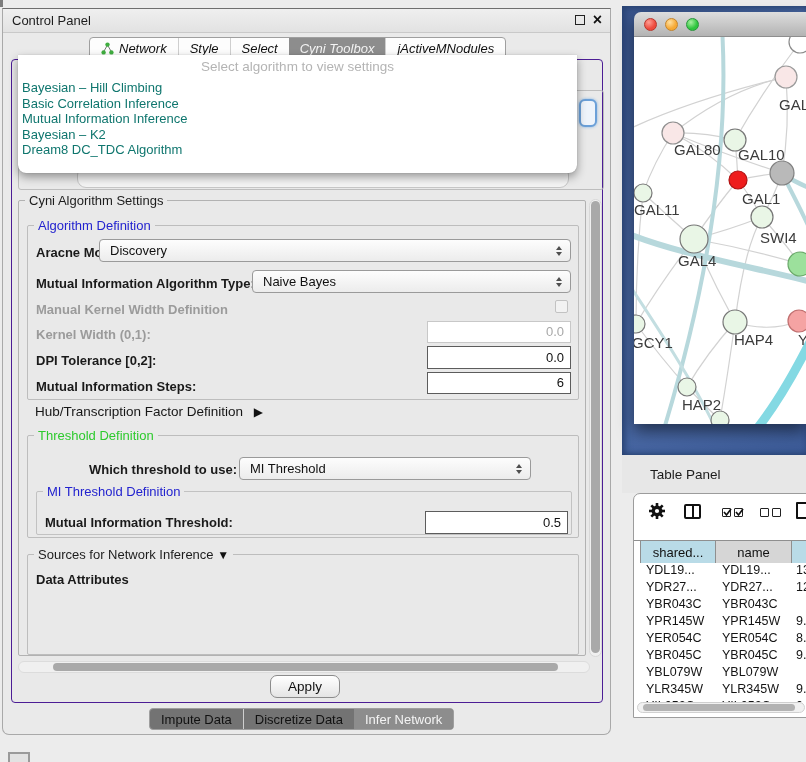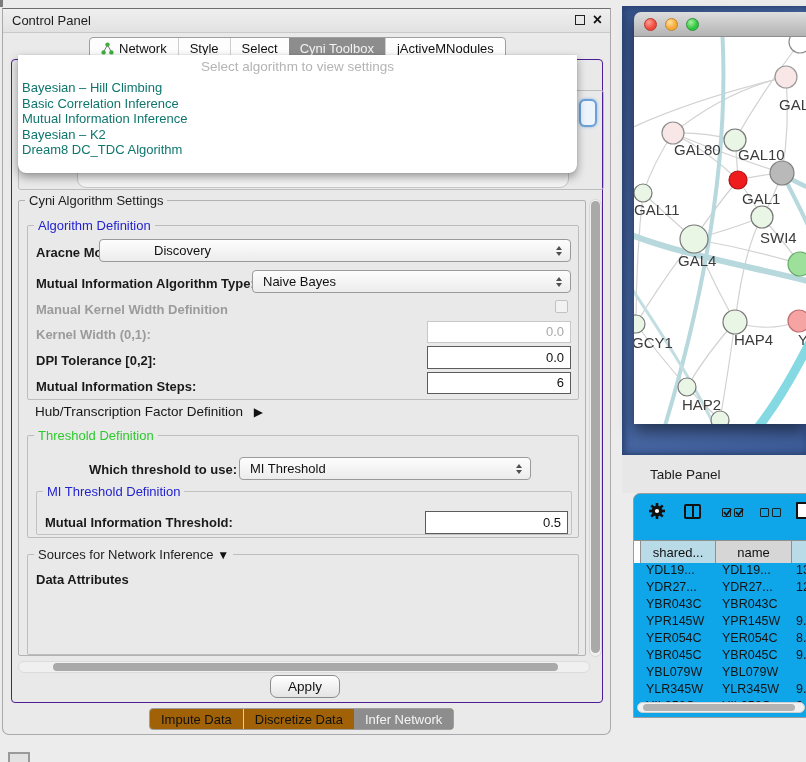--- a/index.html
+++ b/index.html
@@ -14,21 +14,21 @@
   .cp-titlebar { position:absolute; left:0; top:0; width:100%; height:24px;
         background:linear-gradient(#efefef,#e2e2e2); border-bottom:1px solid #c9c9c9;
         display:flex; align-items:center; }
   .cp-title { font-size:13px; color:#1c1c1c; padding-left:9px; }
   .cp-controls { position:absolute; right:8px; top:5px; display:flex; align-items:center; gap:8px; }
   .float-box { width:10px; height:10px; border:1.6px solid #222; background:transparent; }
   .close-x { font-size:16px; font-weight:bold; color:#111; line-height:12px; }
 
   
   .tabbar { position:absolute; left:86px; top:28px; height:23px; display:flex;
-        background:#fdfdfd; border:1px solid #9f9f9f; border-radius:4px; overflow:hidden; }
+        background:#fdfdfd; border:1px solid #9f9f9f; border-radius:4px; overflow:hidden;font-style:italic; }
   .tab { display:flex; align-items:center; gap:5px; padding:0 11px; font-size:13px;
         color:#111; border-left:1px solid #cfcfcf; white-space:nowrap; }
   .tab:first-child { border-left:none; }
   .tab.selected { background:#8d8d8d; color:#f4f4f4; border-left:none; }
 
   
   .card { position:absolute; left:8px; top:50px; width:592px; height:644px;
         background:#e9e9e9; border:1px solid #4c1d95; border-radius:4px; }
 
   
@@ -79,21 +79,21 @@
   .vscroll { position:absolute; width:13px; background:#f0f0f0; border:1px solid #d8d8d8; border-radius:7px; }
   .vscroll .thumb { position:absolute; left:1px; top:1px; width:9px; height:calc(100% - 4px); background:#a9a9a9; border-radius:6px; }
   .hscroll { position:absolute; height:12px; background:#f0f0f0; border:1px solid #dcdcdc; border-radius:7px; }
   .hscroll .thumb { position:absolute; top:1px; left:34px; width:505px; height:8px; background:#a9a9a9; border-radius:5px; }
 
   .apply-btn { position:absolute; width:70px; height:23px; background:linear-gradient(#ffffff,#e4e4e4);
         border:1px solid #8b8b8b; border-radius:7px; font-size:13.5px; color:#111;
         display:flex; align-items:center; justify-content:center; }
 
   .bottom-tabbar { position:absolute; left:146px; top:699px; height:22px; display:flex;
-        background:#a16207; border:1px solid #9f9f9f; border-radius:4px; overflow:hidden; }
+        background:#737373; border:1px solid #9f9f9f; border-radius:4px; overflow:hidden; }
 
   
   .popup { position:absolute; left:18px; top:55px; width:559px; height:118px; background:#fff;
         border-radius:0 0 8px 8px; box-shadow:0 4px 10px rgba(0,0,0,0.38), 0 0 1px rgba(0,0,0,.3);
         z-index:40; }
   .popup-prompt { position:absolute; top:4px; width:100%; text-align:center; font-size:13.5px; color:#b4b4b4; }
   .popup-items { position:absolute; top:25px; left:4px; right:4px; }
   .popup-item { font-size:13px; color:#0f766e; height:15.5px; line-height:15.5px; white-space:nowrap; }
   .popup-item.bold { font-weight:bold; }
 
@@ -110,21 +110,21 @@
   .light.red    { background:radial-gradient(circle at 35% 30%, #ff9d93, #ee4b3e 60%); border:1px solid #b8352b; }
   .light.yellow { background:radial-gradient(circle at 35% 30%, #ffe0a0, #f6a935 60%); border:1px solid #c4842a; }
   .light.green  { background:radial-gradient(circle at 35% 30%, #a8f0a0, #2fc53e 60%); border:1px solid #27953a; }
   .net-canvas { position:absolute; left:0; top:25px; width:172px; height:387px; background:#fff; overflow:hidden; }
 
   .tp-header { position:absolute; left:622px; top:455px; width:184px; height:38px;
         background:#e7e7e7; display:flex; align-items:center; }
   .tp-title { font-size:13.5px; color:#1c1c1c; padding-left:28px; }
 
   .tablecard { position:absolute; left:633px; top:493px; width:174px; height:225px;
-        background:#0ea5e9; border:1px solid #9c9c9c; border-radius:7px 0 0 0; overflow:hidden; }
+        background:#ffffff; border:1px solid #9c9c9c; border-radius:7px 0 0 0; overflow:hidden; }
   .tp-toolbar { position:absolute; left:0; top:8px; width:100%; height:28px; }
   .tbi { position:absolute; top:2px; }
   .split-icon { width:17px; height:15px; border:2px solid #111; border-radius:2px; }
   .split-icon div { width:2px; height:100%; background:#111; margin:0 auto; }
   .cbpair { display:flex; gap:3px; }
   .cb { width:9px; height:9px; border:1.6px solid #222; border-radius:1px; position:relative; }
   .cb.checked svg { position:absolute; left:-1px; top:-2px; }
   .doc-icon { width:14px; height:17px; border:2px solid #111; border-radius:1px; background:#fff; }
 
   .thead { position:absolute; left:0; top:46px; height:22px; width:100%; border-top:1px solid #8f8f8f; border-bottom:1px solid #8f8f8f; }
@@ -193,21 +193,21 @@
       <div class="combo-fragment"></div>
       <div class="faint-combo"></div>
 
       <div class="groupbox" style="left:6px; top:140px; width:568px; height:456px;">
         <span class="gb-title black">Cyni Algorithm Settings</span>
 
         <div class="groupbox" style="left:8px; top:24px; width:552px; height:175px; border-color:#bdbdbd;">
           <span class="gb-title blue">Algorithm Definition</span>
 
           <span class="field-label" style="left:8px; top:19px;">Aracne Mode:</span>
-          <div class="combo" style="left:71px; top:13px; width:472px;padding-left:44px;">
+          <div class="combo" style="left:71px; top:13px; width:472px;">
             <span class="val">Discovery</span>
             <span class="spinner">
                 <span class="spin-up"></span>
                 <span class="spin-dn"></span>
               </span>
           </div>
 
           <span class="field-label" style="left:8px; top:50px;">Mutual Information Algorithm Type:</span>
           <div class="combo" style="left:224px; top:44px; width:319px;">
             <span class="val">Naive Bayes</span>

